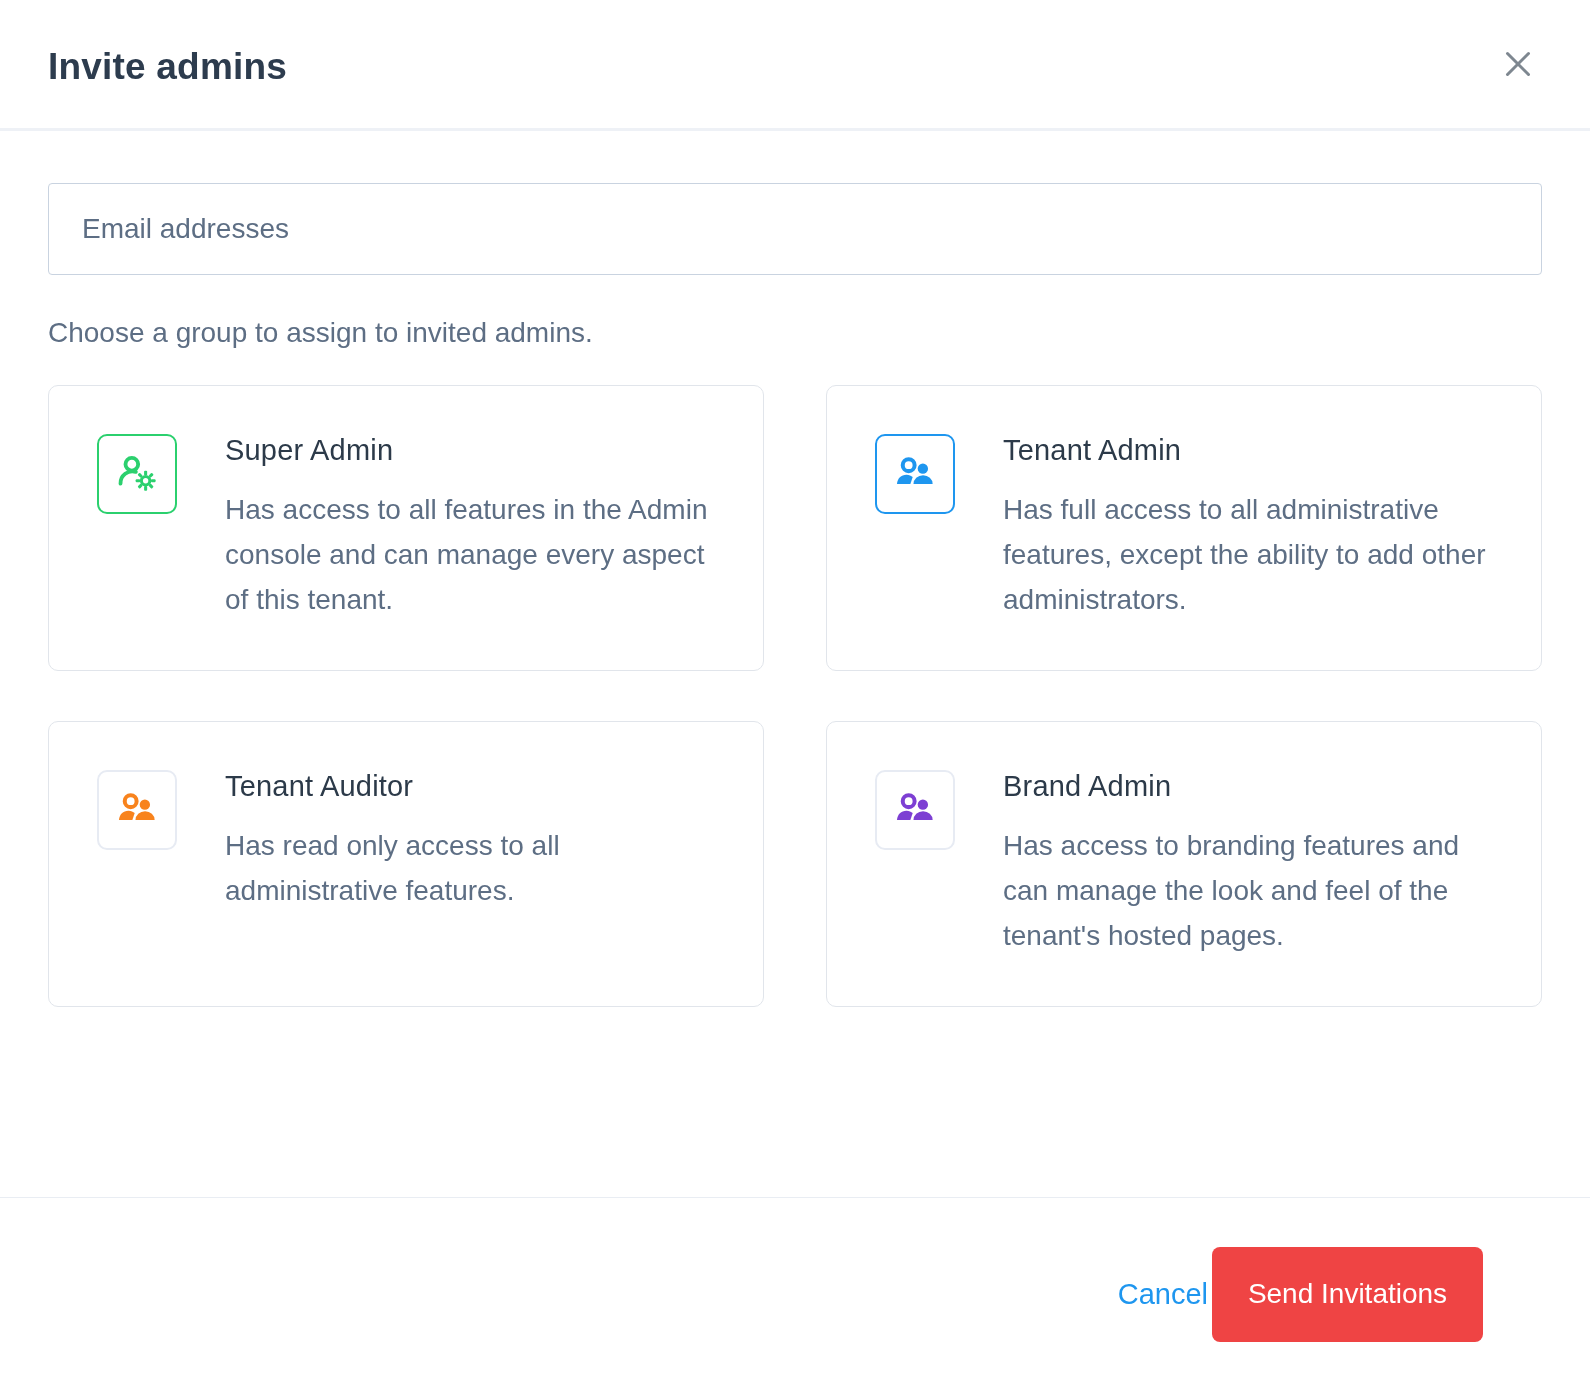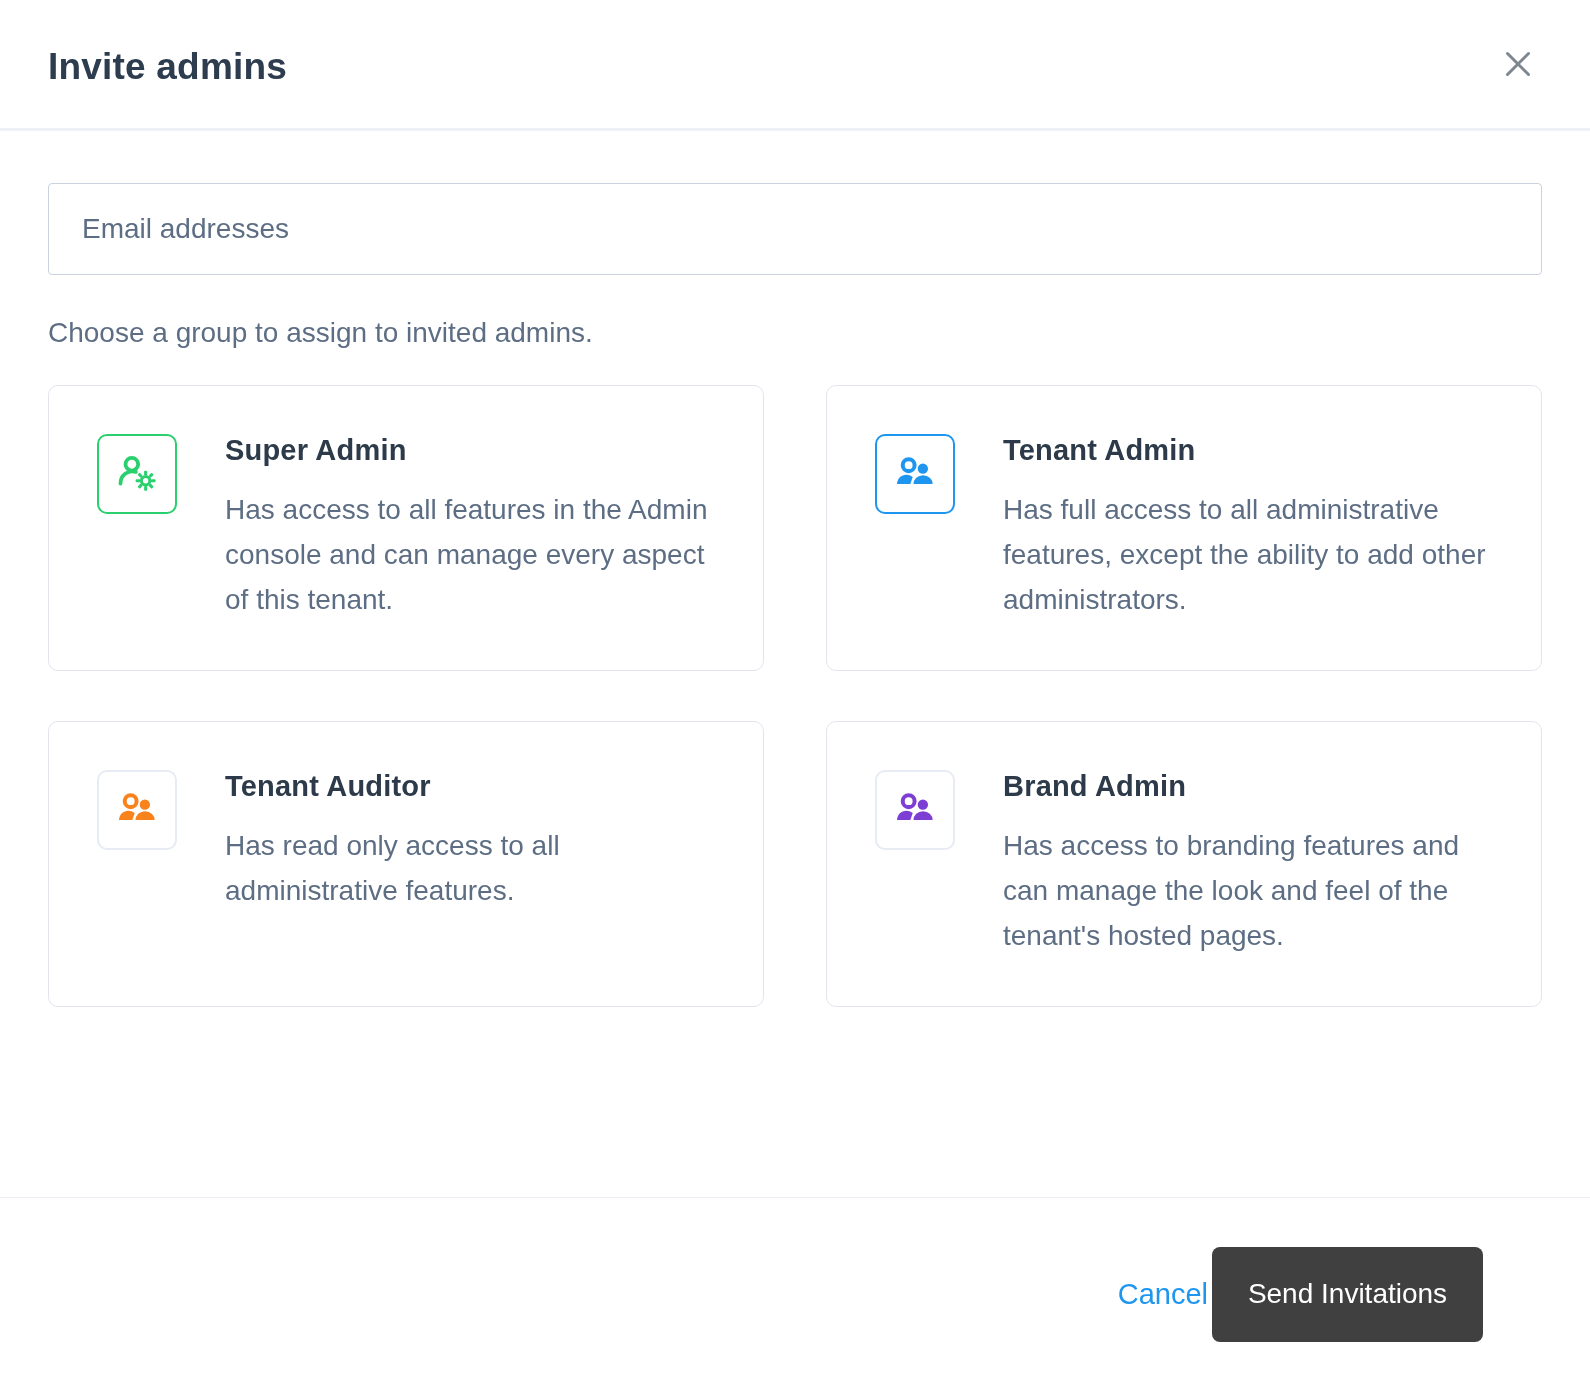--- a/index.html
+++ b/index.html
@@ -71,21 +71,21 @@
     border-radius: 10px;
     display: flex; align-items: center; justify-content: center;
   }
   .icon-box.accent { border: 2px solid currentColor; }
   .icon-box.muted  { border: 2px solid #e7ebf3; }
   .icon-box svg { display: block; }
 
   .card-text { min-width: 0; }
   .card-title {
     margin: 0 0 20px 0;
-    font-size: 29px; font-weight: 700; color: #2c3a49;
+    font-size: 29px; font-weight: 400; color: #2c3a49;
     letter-spacing: 0.2px;
   }
   .card-desc {
     margin: 0;
     font-size: 28px; line-height: 45px; color: #5d6e84;
   }
 
   
   .modal-footer {
     flex: 0 0 193px;
@@ -206,14 +206,14 @@
         <h3 class="card-title">Brand Admin</h3>
         <p class="card-desc">Has access to branding features and can manage the look and feel of the tenant's hosted pages.</p>
       </div>
     </div>
 
   </div>
 </div>
 
 <div class="modal-footer">
   <button class="cancel-btn" style="color: rgb(30, 150, 239);">Cancel</button>
-  <button class="submit-btn" style="background-color: #404040;">Send Invitations</button>
+  <button class="submit-btn" style="background-color: #ef4444;">Send Invitations</button>
 </div>
 
 </body></html>

